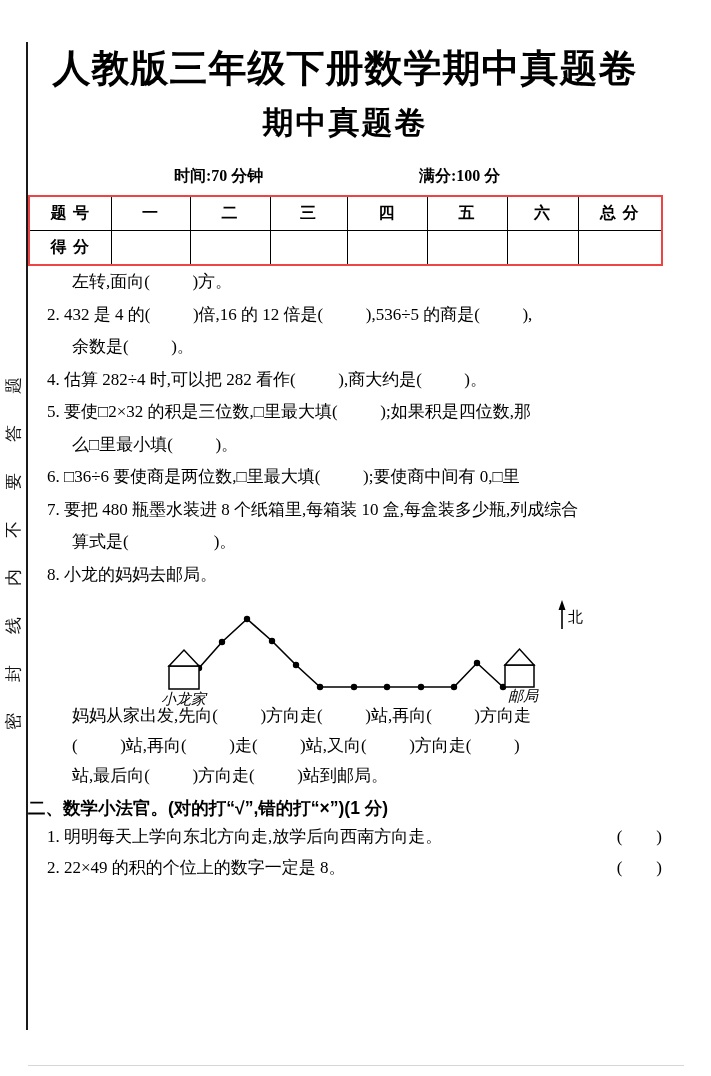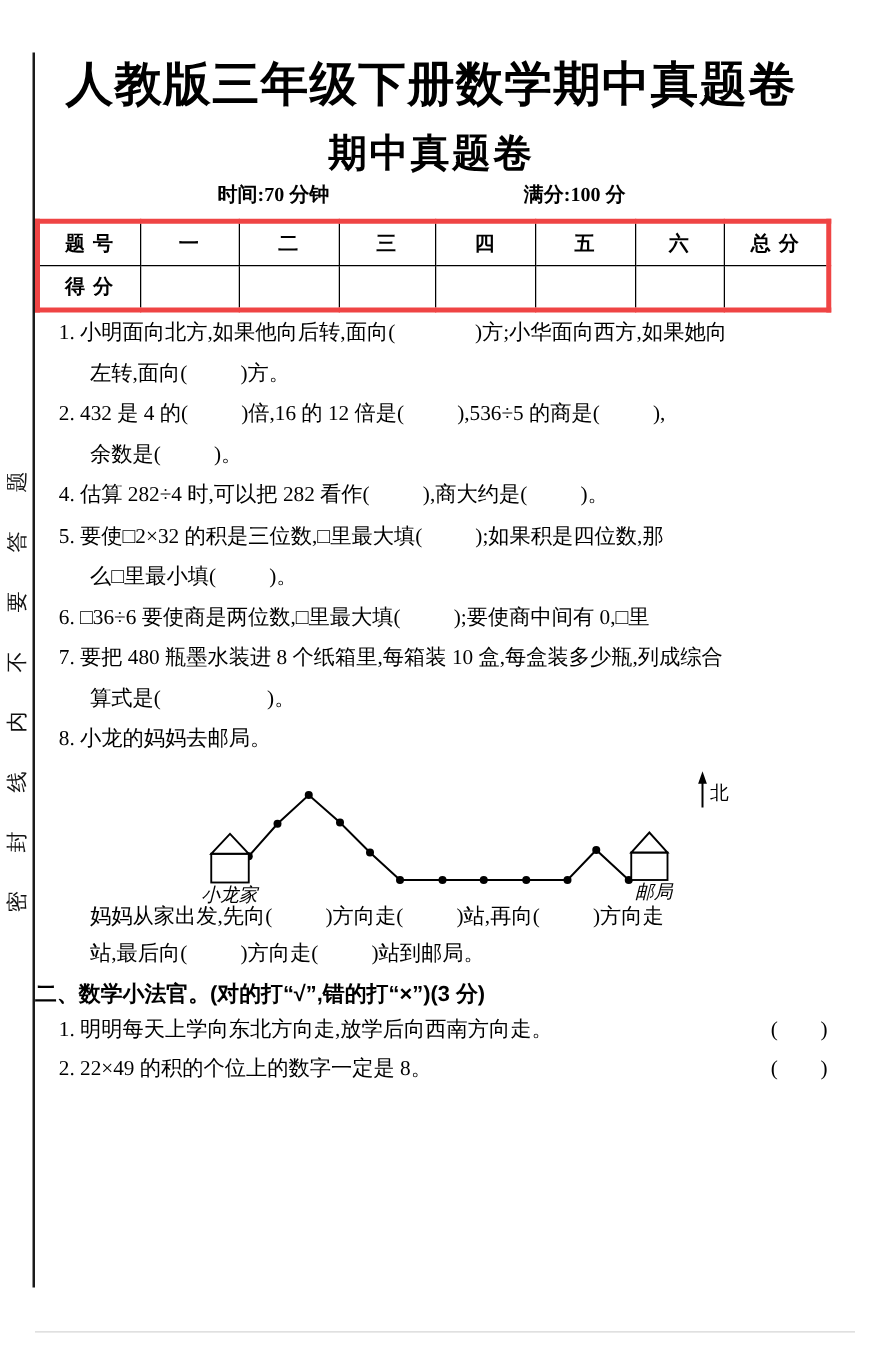--- a/index.html
+++ b/index.html
@@ -23,33 +23,33 @@
   #content{position:absolute;left:28px;top:0;width:634px;}
 
   .title{
     margin:44px 0 0 0;font-size:38px;line-height:48px;text-align:center;
     font-family:"Liberation Sans","DejaVu Sans",sans-serif;font-weight:bold;letter-spacing:1px;
   }
   .subtitle{
     margin:14px 0 0 0;font-size:31px;line-height:34px;text-align:center;
     font-family:"Liberation Sans","DejaVu Sans",sans-serif;font-weight:bold;letter-spacing:2px;
   }
-  .meta{position:relative;margin-top:6px;height:20px;font-size:16px;font-weight:bold;}
+  .meta{position:relative;margin-top:26px;height:20px;font-size:16px;font-weight:bold;}
   .meta .meta-time{position:absolute;left:146px;white-space:pre;}
   .meta .meta-score{position:absolute;left:391px;white-space:pre;}
 
   table.score-table{
     margin-top:9px;border-collapse:collapse;table-layout:fixed;width:633px;
     font-family:"Liberation Sans","DejaVu Sans",sans-serif;
   }
   table.score-table td{
     border:1px solid #000;height:33px;text-align:center;vertical-align:middle;
     font-size:16px;font-weight:bold;letter-spacing:1px;padding:0;
   }
-  table.score-table{border:4px solid #ef4444;}
+  table.score-table{border:2px solid #ef4444;}
 
   .sec-heading{
     margin-top:35px;font-size:17.5px;line-height:26px;font-weight:bold;
     font-family:"Liberation Sans","DejaVu Sans",sans-serif;white-space:pre;
   }
   .sec-heading.s2{margin-top:4px;}
 
   .line{font-size:17px;line-height:32.5px;white-space:pre;}
   .line.first{padding-left:19px;}
   .line.cont{padding-left:44px;}
@@ -107,21 +107,20 @@
           <td></td>
           <td></td>
           <td></td>
           <td></td>
           <td></td>
         </tr>
       </tbody>
     </table>
 
 
-    <div class="line first">1. 小明面向北方,如果他向后转,面向(               )方;小华面向西方,如果她向</div>
     <div class="line cont">左转,面向(          )方。</div>
     <div class="line first">2. 432 是 4 的(          )倍,16 的 12 倍是(          ),536÷5 的商是(          ),</div>
     <div class="line cont">余数是(          )。</div>
     <div class="line first">4. 估算 282÷4 时,可以把 282 看作(          ),商大约是(          )。</div>
     <div class="line first">5. 要使□2×32 的积是三位数,□里最大填(          );如果积是四位数,那</div>
     <div class="line cont">么□里最小填(          )。</div>
     <div class="line first">6. □36÷6 要使商是两位数,□里最大填(          );要使商中间有 0,□里</div>
     <div class="line first">7. 要把 480 瓶墨水装进 8 个纸箱里,每箱装 10 盒,每盒装多少瓶,列成综合</div>
     <div class="line cont">算式是(                    )。</div>
     <div class="line first">8. 小龙的妈妈去邮局。</div>
@@ -158,23 +157,24 @@
       <g stroke="#000" fill="#000">
         <line x1="428" y1="40" x2="428" y2="17" stroke-width="1.6"></line>
         <polygon points="424.5,21 428,11 431.5,21" stroke="none"></polygon>
       </g>
       <text x="434" y="33" font-size="15" font-family="Liberation Serif, DejaVu Serif, serif">北</text>
       <text x="27" y="115" font-size="15" font-style="italic" font-family="Liberation Serif, DejaVu Serif, serif">小龙家</text>
       <text x="374" y="112" font-size="15" font-style="italic" font-family="Liberation Serif, DejaVu Serif, serif">邮局</text>
     </svg>
 
     <div class="line para">妈妈从家出发,先向(          )方向走(          )站,再向(          )方向走</div>
+    <div class="line para">(          )站,再向(          )走(          )站,又向(          )方向走(          )</div>
     <div class="line para">站,最后向(          )方向走(          )站到邮局。</div>
 
-    <div class="sec-heading s2">二、数学小法官。(对的打“√”,错的打“×”)(3 分)</div>
+    <div class="sec-heading s2">二、数学小法官。(对的打“√”,错的打“×”)(1 分)</div>
 
     <div class="judge-line">
       <span>1. 明明每天上学向东北方向走,放学后向西南方向走。</span>
       <span>(        )</span>
     </div>
     <div class="judge-line">
       <span>2. 22×49 的积的个位上的数字一定是 8。</span>
       <span>(        )</span>
     </div>
   </div>

